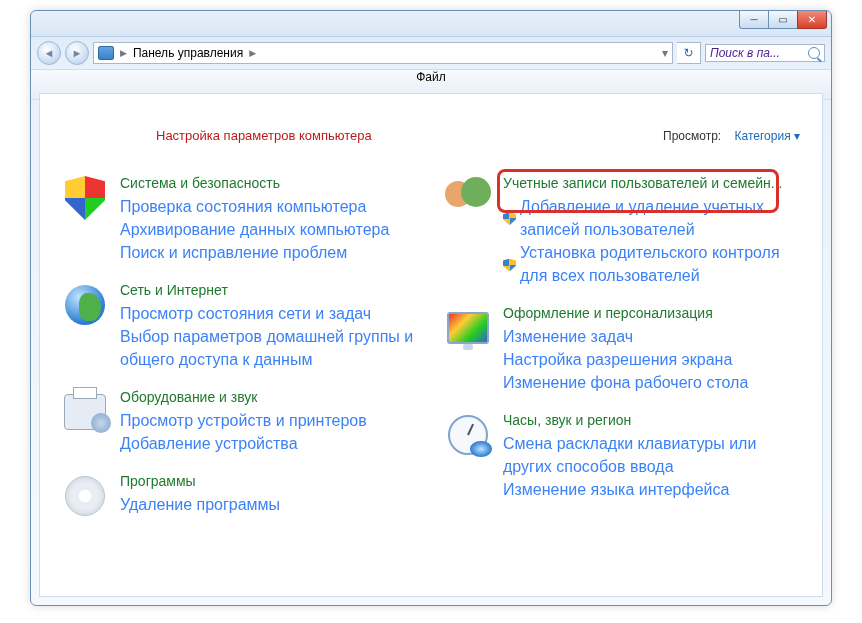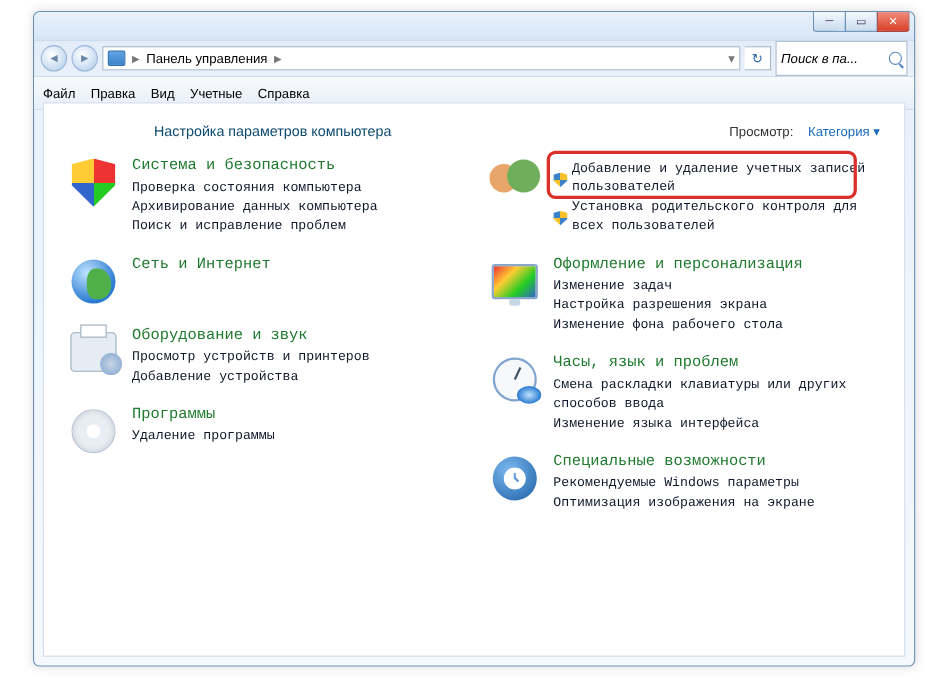--- a/index.html
+++ b/index.html
@@ -82,80 +82,81 @@
   .breadcrumb .sep { color:#777; font-size:9px; }
   .refresh-btn {
     width: 24px; height: 22px;
     border: 1px solid #a8b8cc;
     border-left: none;
     background: #fff;
     display:flex;align-items:center;justify-content:center;
     color:#2c6aa8;
   }
   .searchbox {
-    width: 120px; height: 32px;
+    width: 120px; height: 18px;
     border: 1px solid #a8b8cc;
     background: #fff;
     display: flex; align-items: center;
     padding: 0 4px;
-    color: #000000;
+    color: #4c1d95;
     font-style: italic;
     gap: 4px;
   }
   .searchbox .mag {
     width:12px;height:12px;border:1.5px solid #5a8bc2;border-radius:50%;
     position:relative;flex-shrink:0;
   }
   .searchbox .mag::after{
     content:"";position:absolute;width:5px;height:1.5px;background:#5a8bc2;
     bottom:-2px;right:-3px;transform:rotate(45deg);
   }
   .menubar {
     height: 31px;
     background: linear-gradient(to bottom,#f7fafd,#e7eff9);
     border-top: 1px solid #cfdceb;
     border-bottom: 1px solid #cfdceb;
     display: flex; align-items: center;
     padding: 0 8px;
     gap: 14px;
+    flex-direction: column;
   }
   .menubar span { cursor: default; }
   .content {
     position: absolute;
     left: 8px; right: 8px; top: 82px; bottom: 8px;
     background: #fff;
     border: 1px solid #cfdceb;
     padding: 18px 22px 12px 22px;
     overflow: hidden;
   }
   .content-head {
     display: flex; justify-content: space-between; align-items: center;
     margin-bottom: 16px;
     padding-left: 78px;
   }
   .content-head h1 {
-    font-size: 13px; font-weight: normal; color: #0c4a6e; margin: 0;
+    font-size: 13px; font-weight: normal; color: #b91c1c; margin: 16px;
   }
   .view-ctl { font-size: 12px; color: #333; }
   .view-ctl .vl { color: #1a6bbf; cursor: pointer; }
   .columns { display: flex; gap: 28px; }
   .col { flex: 1; }
-  .category { display: flex; gap: 12px; margin-bottom: 18px; font-family: Liberation Mono, monospace; }
+  .category { display: flex; gap: 12px; margin-bottom: 18px; }
   .cat-icon {
     width: 46px; height: 46px; flex-shrink: 0;
     display:flex;align-items:center;justify-content:center;
   }
   .cat-body { flex: 1; }
   .cat-title {
     color: #1f7a2e; font-size: 14px; line-height: 1.25;
     cursor: pointer;
   }
   .cat-links { margin-top: 2px; }
   .cat-link {
-    color: #0f172a; font-size: 12px; line-height: 1.45;
+    color: #3b82f6; font-size: 16px; line-height: 1.45;
     cursor: pointer; display: block;
   }
   .shield-line { display:flex;align-items:center;gap:4px; }
   .shield {
     width:13px;height:13px;flex-shrink:0;margin-top:2px;
     background: conic-gradient(from 0deg, #f6c12a 0 90deg, #3b82c9 90deg 180deg, #f6c12a 180deg 270deg, #3b82c9 270deg 360deg);
     clip-path: polygon(50% 0, 100% 15%, 100% 55%, 50% 100%, 0 55%, 0 15%);
   }
   .highlight-box {
     position: absolute;
@@ -259,20 +260,24 @@
             </div>
           </div>
         </div>
 
         <div class="category">
           <div class="cat-icon">
               <div class="ic-globe"></div>
             </div>
           <div class="cat-body">
             <div class="cat-title">Сеть и Интернет</div>
+            <div class="cat-links">
+              <span class="cat-link">Просмотр состояния сети и задач</span>
+              <span class="cat-link">Выбор параметров домашней группы и общего доступа к данным</span>
+            </div>
           </div>
         </div>
 
         <div class="category">
           <div class="cat-icon">
               <div class="ic-printer"></div>
             </div>
           <div class="cat-body">
             <div class="cat-title">Оборудование и звук</div>
             <div class="cat-links">
@@ -296,20 +301,21 @@
 
       </div>
 
       <div class="col" style="position:relative;">
 
         <div class="category">
           <div class="cat-icon">
               <div class="ic-users"></div>
             </div>
           <div class="cat-body">
+            <div class="cat-title">Учетные записи пользователей и семейн...</div>
             <div class="cat-links">
               <div class="shield-line">
                 <span class="shield"></span>
                 <span class="cat-link">Добавление и удаление учетных записей пользователей</span>
               </div>
               <div class="shield-line">
                 <span class="shield"></span>
                 <span class="cat-link">Установка родительского контроля для всех пользователей</span>
               </div>
             </div>
@@ -328,42 +334,26 @@
               <span class="cat-link">Изменение фона рабочего стола</span>
             </div>
           </div>
         </div>
 
         <div class="category">
           <div class="cat-icon">
               <div class="ic-clock"></div>
             </div>
           <div class="cat-body">
-            <div class="cat-title">Часы, язык и проблем</div>
+            <div class="cat-title">Часы, звук и регион</div>
             <div class="cat-links">
               <span class="cat-link">Смена раскладки клавиатуры или других способов ввода</span>
               <span class="cat-link">Изменение языка интерфейса</span>
             </div>
           </div>
         </div>
 
-        <div class="category">
-          <div class="cat-icon">
-            <div class="ic-ease">
-                <svg viewBox="0 0 24 24">
-                  <path fill="#fff" d="M12 2a10 10 0 100 20 10 10 0 000-20zm1 5v4l3 3-1.4 1.4L11 12V7h2z"></path>
-                </svg>
-              </div>
-          </div>
-          <div class="cat-body">
-            <div class="cat-title">Специальные возможности</div>
-            <div class="cat-links">
-              <span class="cat-link">Рекомендуемые Windows параметры</span>
-              <span class="cat-link">Оптимизация изображения на экране</span>
-            </div>
-          </div>
-        </div>
 
         <div class="highlight-box" style="left:52px; top:-6px; width:282px; height:44px;"></div>
       </div>
     </div>
   </div>
 </div>
 
 </body></html>

